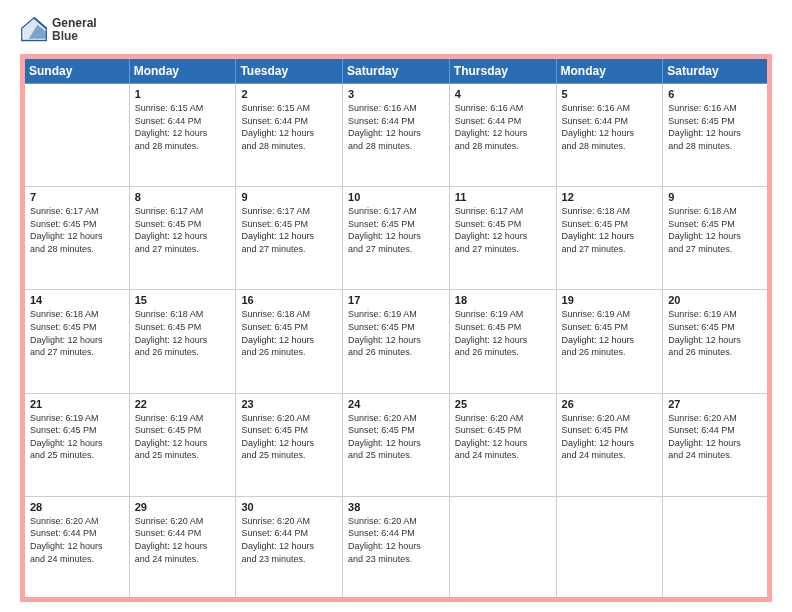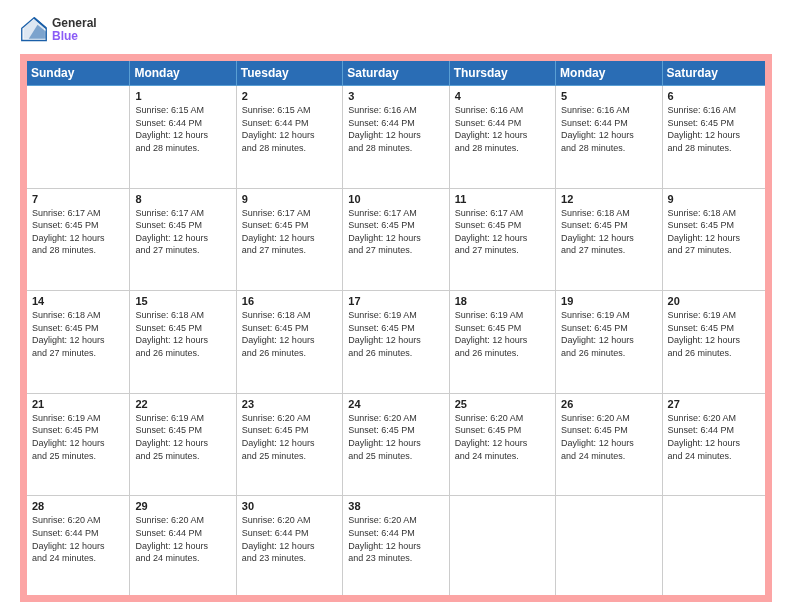--- a/index.html
+++ b/index.html
@@ -27,42 +27,42 @@
       display: flex;
       align-items: center;
       gap: 4px;
     }
     .logo-text {
       font-size: 12px;
       font-weight: bold;
       line-height: 1.1;
     }
     .logo-general { color: #333; }
-    .logo-blue { color: #8b5cf6; }
+    .logo-blue { color: #404040; }
     .logo-icon {
       width: 28px;
       height: 28px;
     }
     .title-block {
       text-align: right;
     }
     .month-title {
       font-size: 38px;
       font-weight: bold;
       color: #222;
       line-height: 1.1;
     }
     .location {
       font-size: 15px;
       color: #444;
       text-align: right;
     }
     .calendar {
       flex: 1;
-      border: 7px solid #fca5a5;
+      border: 5px solid #fca5a5;
       border-collapse: collapse;
       width: 100%;
       table-layout: fixed;
     }
     .calendar th {
       background-color: #2a6db5;
       color: #fff;
       font-size: 12px;
       font-weight: bold;
       padding: 5px 4px;

